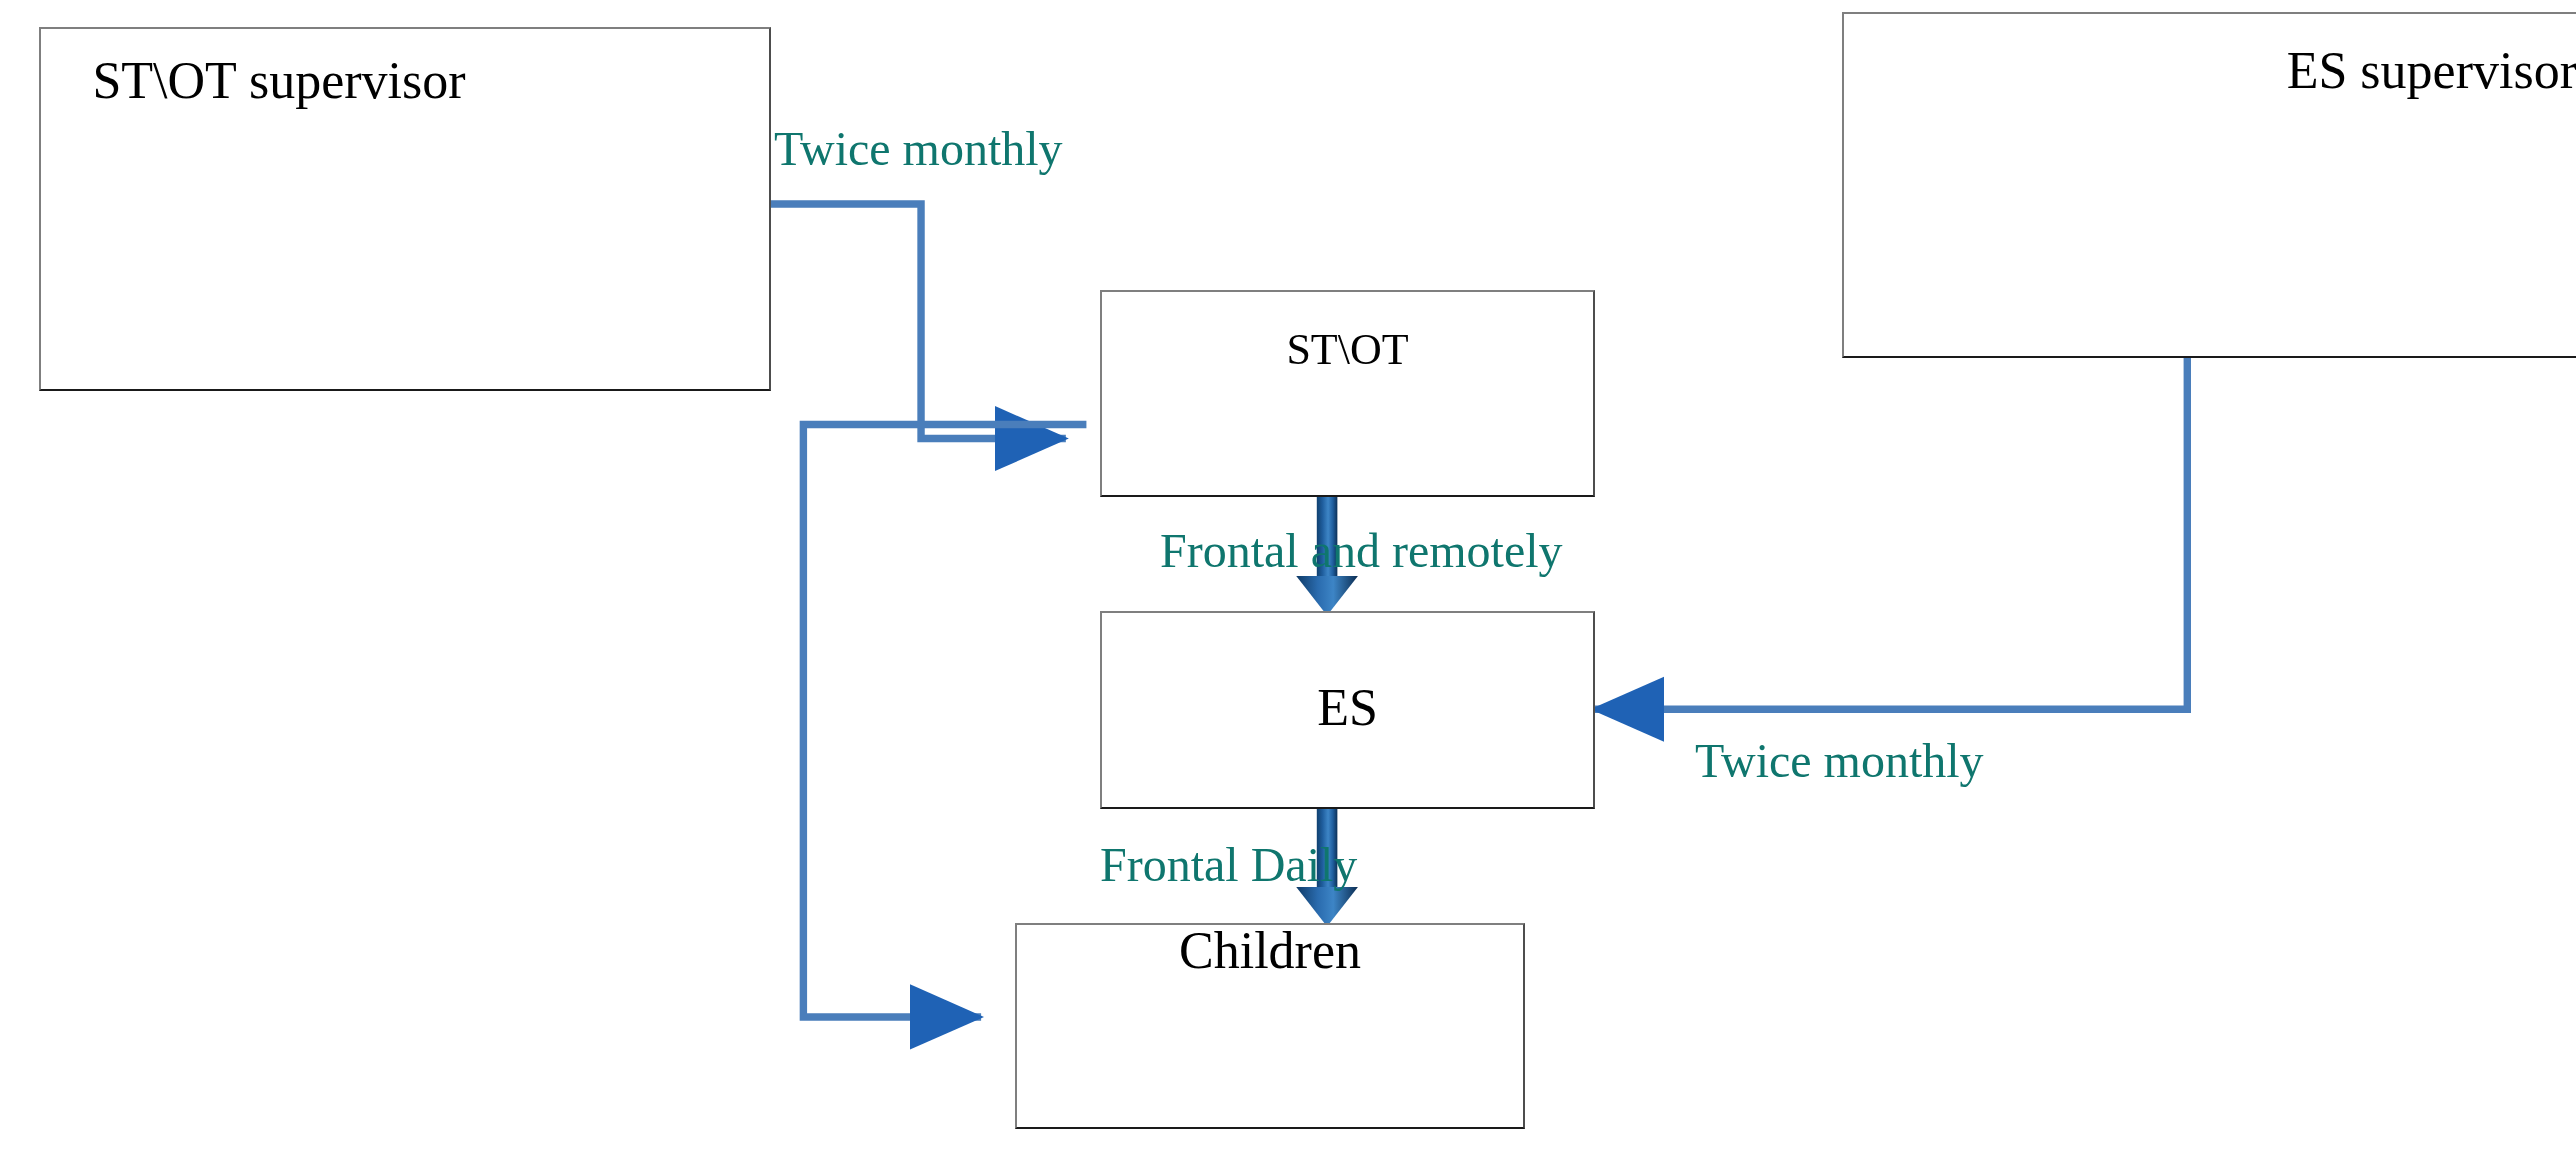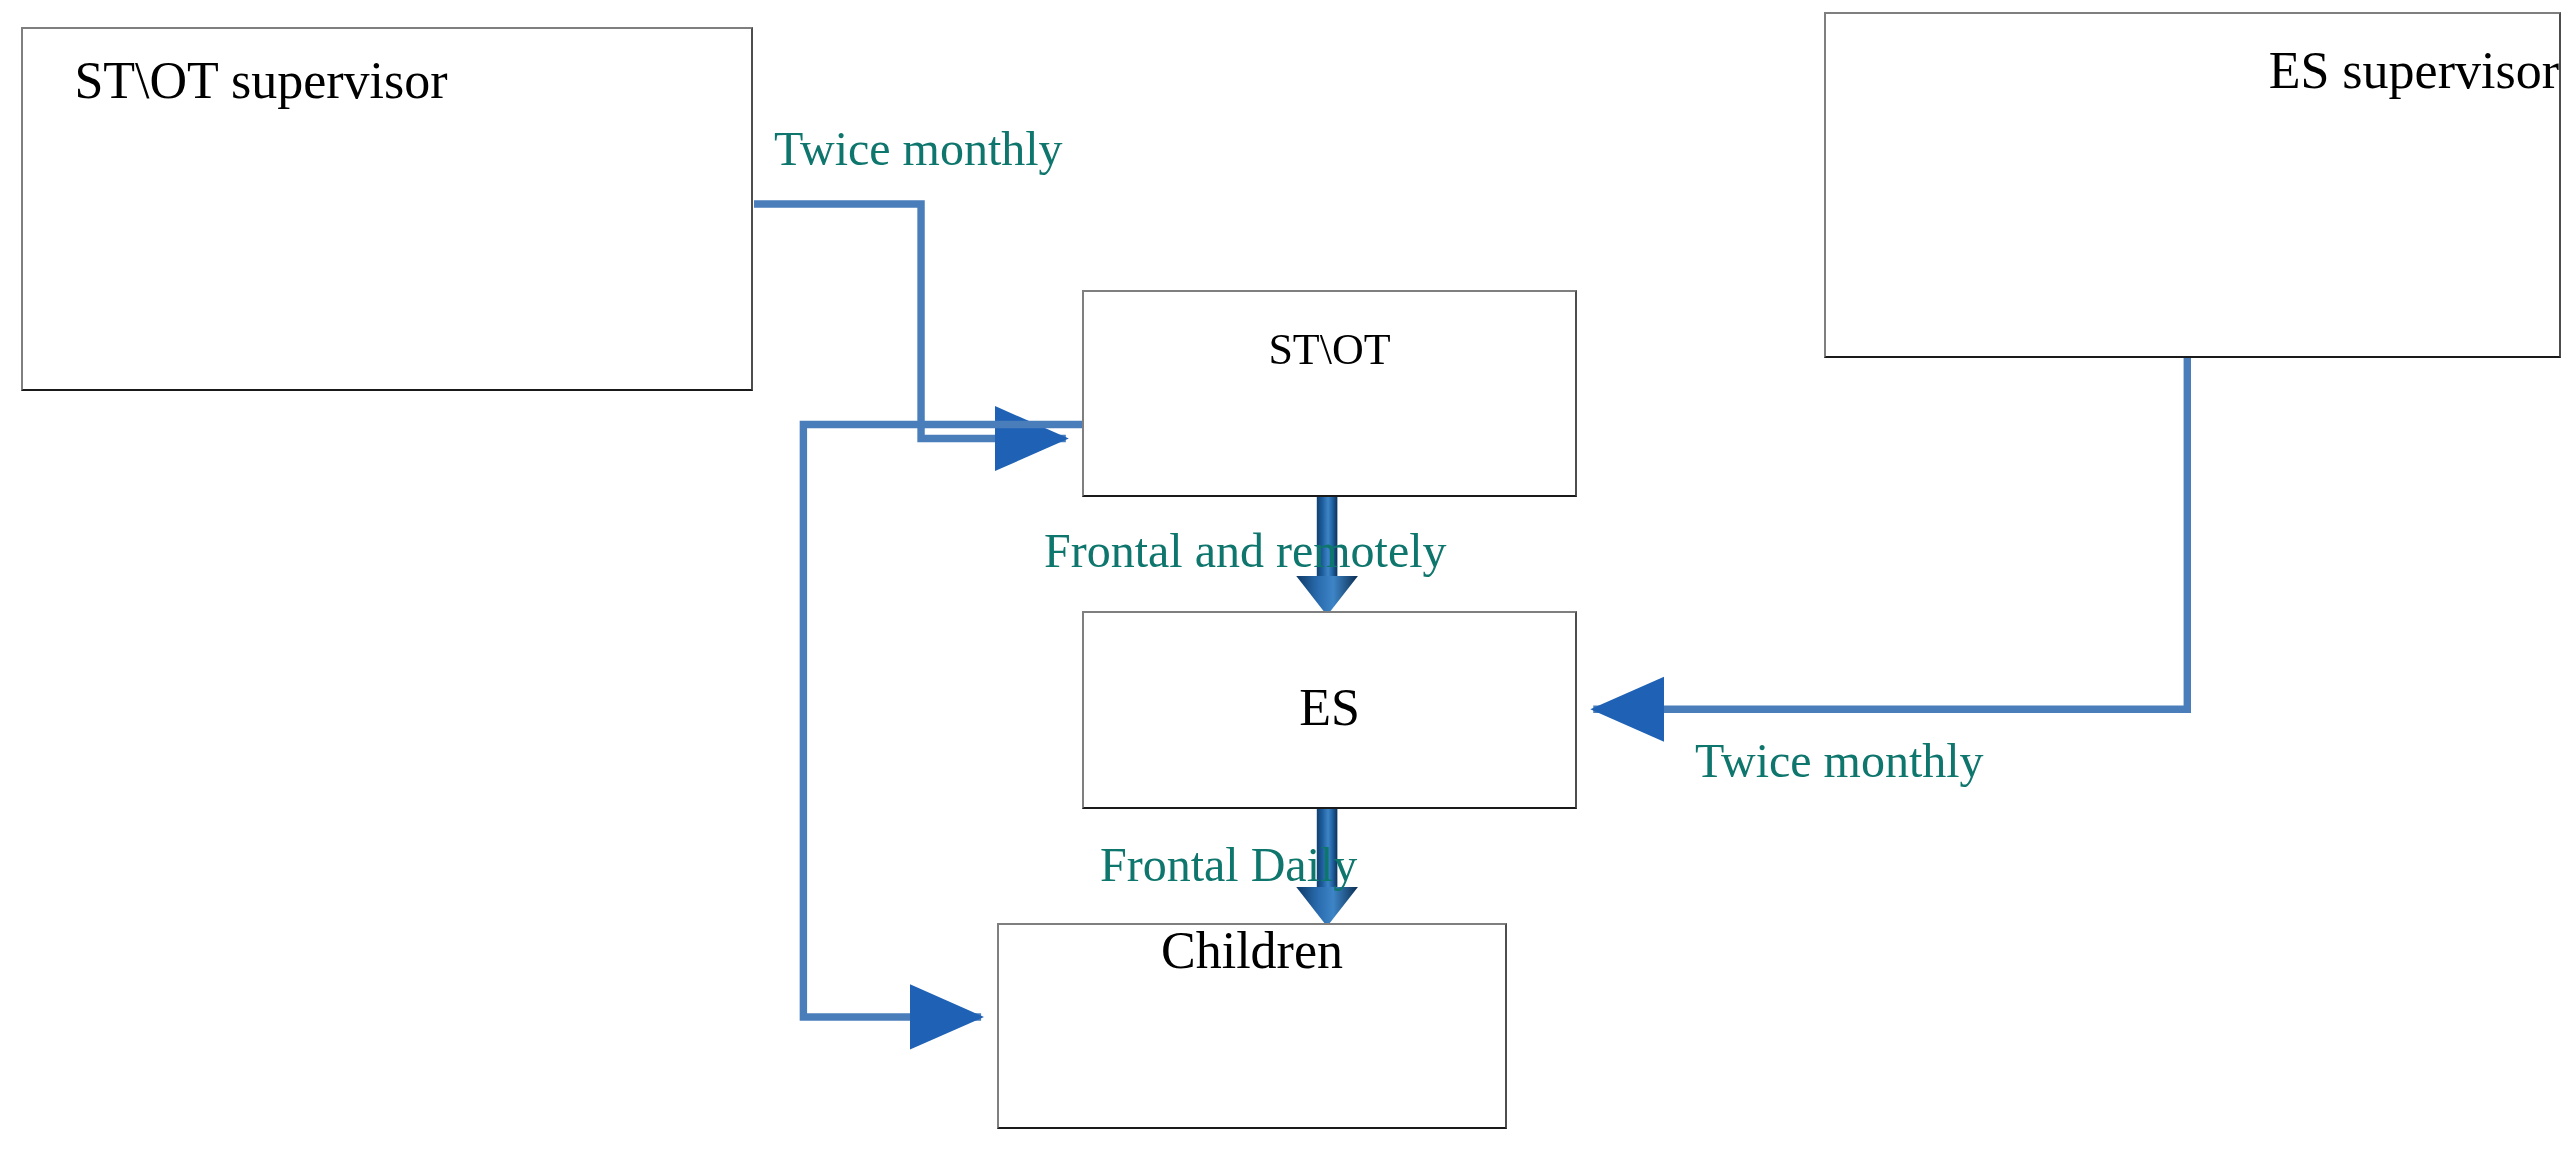--- a/index.html
+++ b/index.html
@@ -22,20 +22,21 @@
   .node {
     position: absolute;
     box-sizing: border-box;
     background: #ffffff;
     border: 2.5px solid #7f7f7f;
     border-right-color: #4d4d4d;
     border-bottom-color: #1a1a1a;
     display: flex;
     justify-content: center;
     z-index: 3;
+    margin-left: 18px;
   }
   .node .node-label {
     font-family: "Liberation Serif", "DejaVu Serif", serif;
     color: #000000;
     white-space: nowrap;
     line-height: 1;
   }
 
   
   #node-st-ot-supervisor {
@@ -97,21 +98,21 @@
   .edge-label {
     position: absolute;
     font-family: "Liberation Serif", "DejaVu Serif", serif;
     font-size: 48px;
     color: #0f766e;
     white-space: nowrap;
     line-height: 1;
     z-index: 6;
   }
   #label-twice-monthly-top  { left: 774px;  top: 125px; }
-  #label-frontal-remotely   { left: 1044px; top: 527px; }
+  #label-frontal-remotely   { left: 1160px; top: 527px; }
   #label-frontal-daily      { left: 1100px; top: 841px; }
   #label-twice-monthly-right{ left: 1695px; top: 737px; }
 
   
   #edges {
     position: absolute;
     left: 0; top: 0;
     width: 2576px; height: 1156px;
     z-index: 2;
     pointer-events: none;

